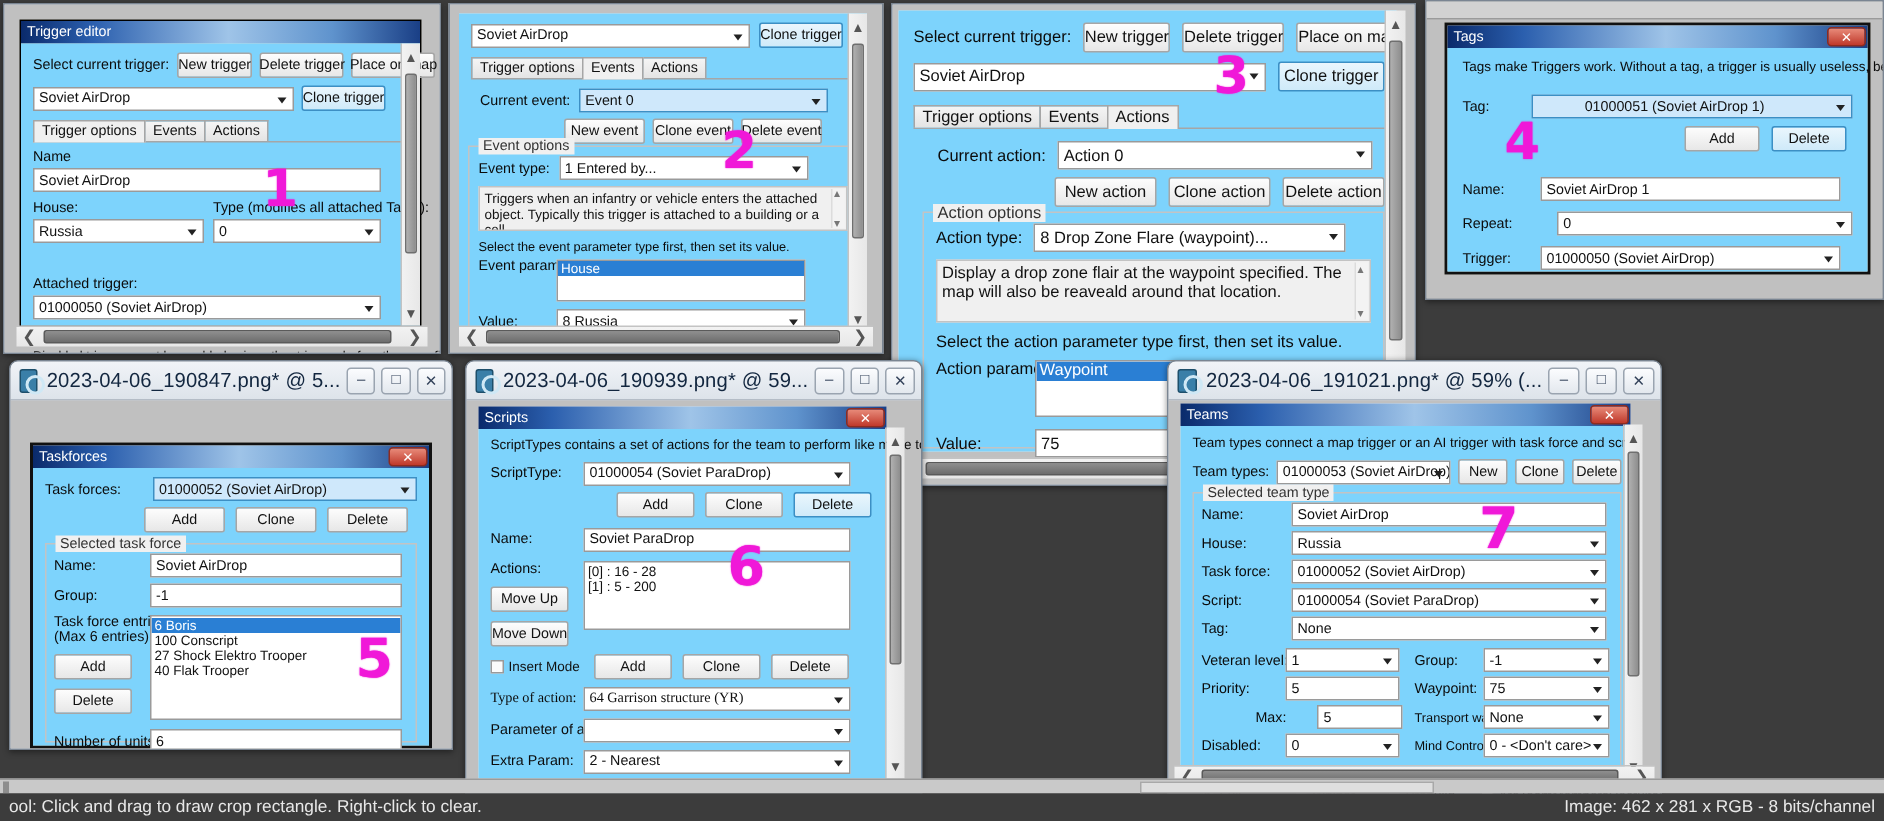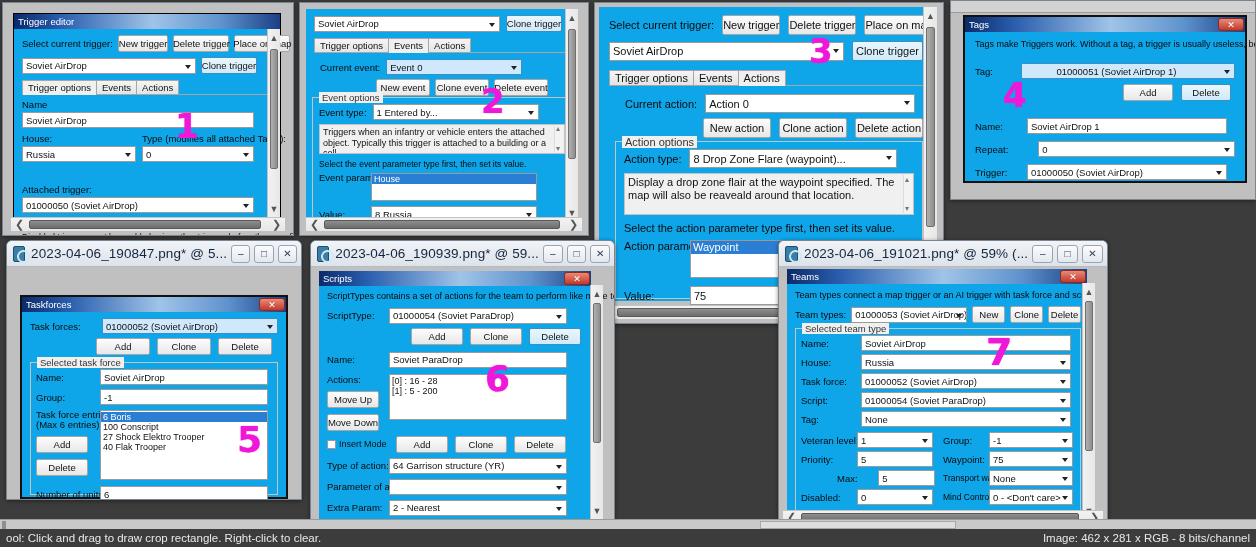--- a/index.html
+++ b/index.html
@@ -29,21 +29,21 @@
   .doc-icon:after { content:""; position:absolute; left:3px; top:3px; width:9px; height:9px;
               border:2px solid #cfe8f5; border-radius:50%; }
 
   
   .ra2 { position:absolute; background:#ece9d8; border:1px solid #000; }
   .ra2-tb { height:15px; background:linear-gradient(90deg,#0a2a6b 0%, #2b5fae 18%, #9fc4e8 52%, #5f93cd 78%, #1a3f86 100%);
             color:#fff; font-size:9.5px; display:flex; align-items:center; padding-left:4px; position:relative; }
   .ra2-close { position:absolute; right:1px; top:1px; width:26px; height:13px; border-radius:3px;
                background:linear-gradient(#e88b7a,#c0392b); border:1px solid #8d2b20;
                color:#fff; font-size:9px; display:flex; align-items:center; justify-content:center; }
-  .ra2-body { position:absolute; left:0; right:0; top:15px; bottom:0; background:#0ea5e9; padding:6px; }
+  .ra2-body { position:absolute; left:0; right:0; top:15px; bottom:0; background:#7dd3fc; padding:6px; }
 
   
   .lbl { font-size:9.5px; color:#0b0b0b; white-space:nowrap; }
   .btn { background:linear-gradient(#fdfdfd,#e7e7e7); border:1px solid #a6a6a6; border-radius:2px;
          font-size:9.5px; color:#111; display:flex; align-items:center; justify-content:center;
          white-space:nowrap; height:17px; }
   .btn.hl { background:linear-gradient(#eaf6fd,#cfeaf9); border-color:#3c8fc4; }
   .cmb { background:#fff; border:1px solid #9a9a9a; height:16px; display:flex; align-items:center;
          padding:0 14px 0 3px; font-size:9.5px; color:#111; position:relative; white-space:nowrap; overflow:hidden; }
   .cmb:after { content:""; position:absolute; right:4px; top:6px; border-left:3.5px solid transparent;
@@ -170,21 +170,21 @@
           <div class="cmb" style="width:186px;">Soviet AirDrop</div>
           <div class="btn hl" style="width:56px;">Clone trigger</div>
         </div>
         <div class="tabs" style="margin-top:6px;">
           <div class="tab">Trigger options</div>
           <div class="tab on">Events</div>
           <div class="tab">Actions</div>
         </div>
         <div style="display:flex; align-items:center; gap:6px; margin-top:6px; padding-left:6px;">
           <span class="lbl">Current event:</span>
-          <div class="cmb sel" style="width:136px;">Event 0</div>
+          <div class="cmb sel" style="width:166px;">Event 0</div>
         </div>
         <div style="display:flex; gap:5px; margin-top:4px; padding-left:62px;">
           <div class="btn" style="width:54px;">New event</div>
           <div class="btn" style="width:54px;">Clone event</div>
           <div class="btn" style="width:54px;">Delete event</div>
         </div>
         <div class="grp" style="left:6px; right:6px; top:88px; bottom:2px;">
           <span class="cap">Event options</span>
           <div style="padding:6px 6px 0 6px;">
             <div style="display:flex; align-items:center; gap:6px;">
@@ -436,21 +436,21 @@
           <div class="chk" style="width:52px;">
             <span class="bx"></span>
             <span>Insert Mode</span>
           </div>
           <div style="display:flex; gap:7px; padding-left:10px;">
             <div class="btn" style="width:52px;">Add</div>
             <div class="btn" style="width:52px;">Clone</div>
             <div class="btn" style="width:52px;">Delete</div>
           </div>
         </div>
-        <div style="display:flex; align-items:center; gap:6px; margin-top:5px;">
+        <div style="display:flex; align-items:center; gap:6px; margin-top:5px;font-family:Liberation Serif, serif;">
           <span class="lbl" style="width:56px;">Type of action:</span>
           <div class="cmb" style="width:178px;">64 Garrison structure (YR)</div>
         </div>
         <div style="display:flex; align-items:center; gap:6px; margin-top:5px;">
           <span class="lbl" style="width:56px; line-height:9.5px;">Parameter of action:</span>
           <div class="cmb" style="width:178px;"></div>
         </div>
         <div style="display:flex; align-items:center; gap:6px; margin-top:5px;">
           <span class="lbl" style="width:56px;">Extra Param:</span>
           <div class="cmb" style="width:178px;">2 - Nearest</div>

